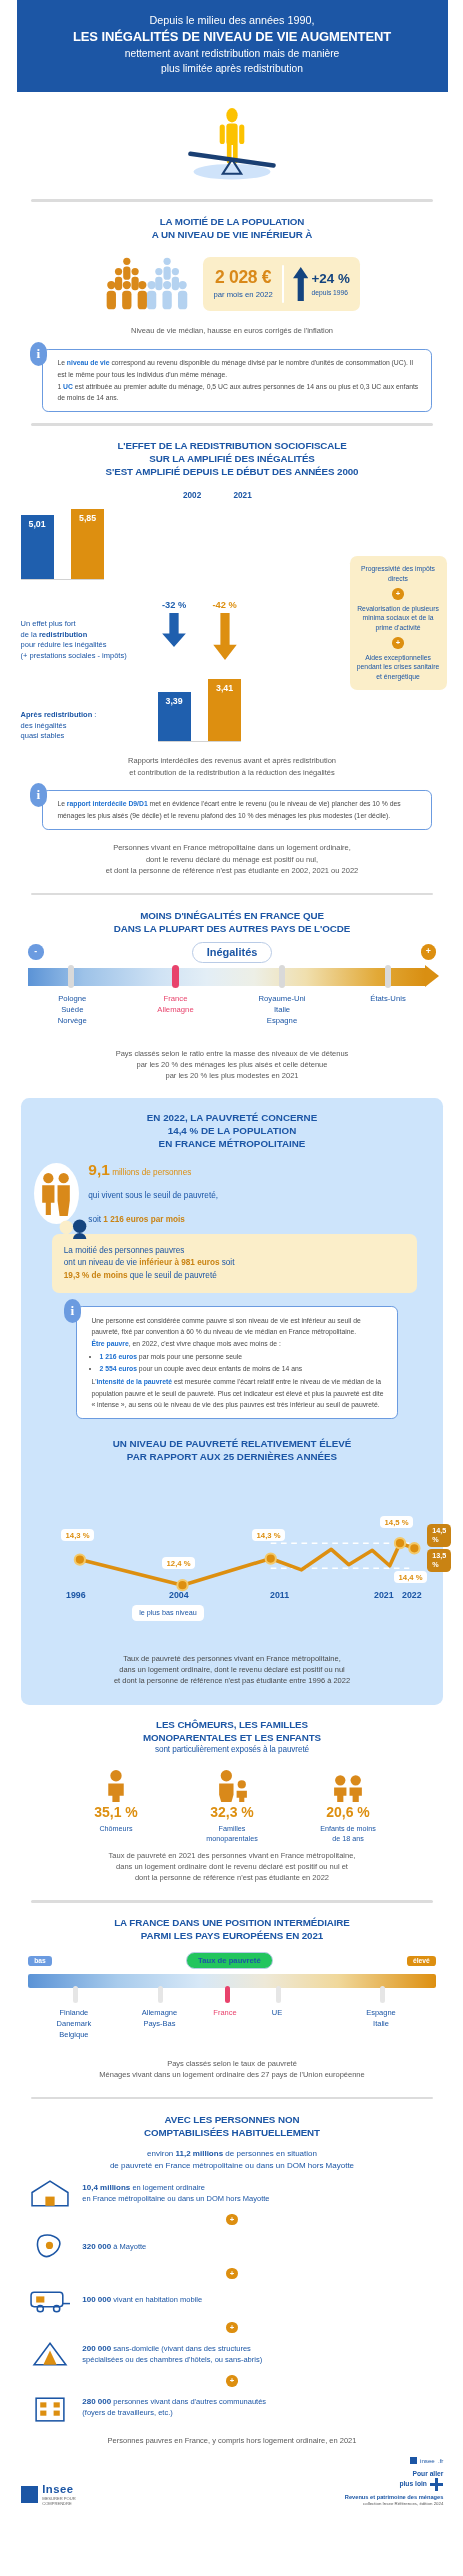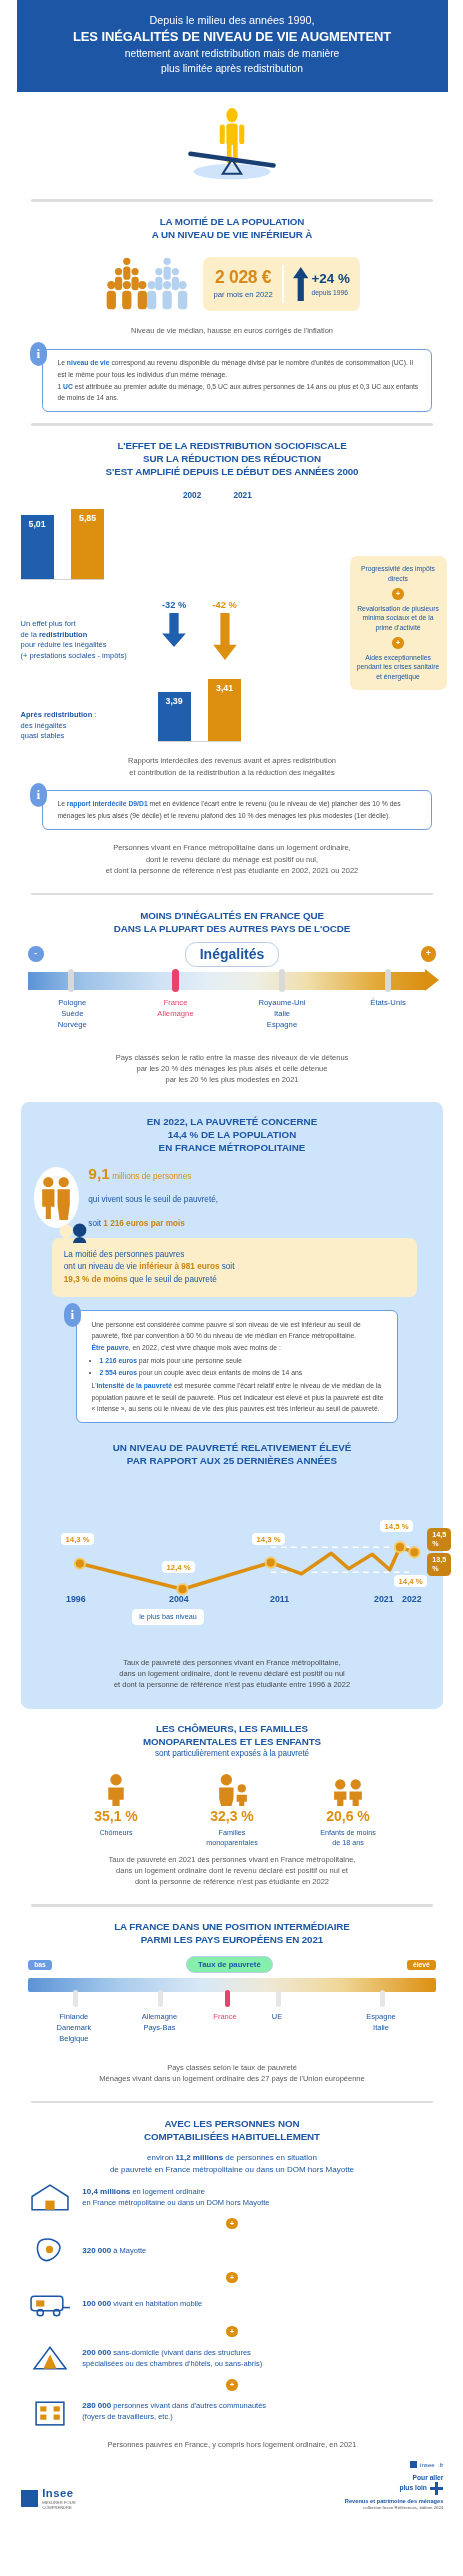--- a/index.html
+++ b/index.html
@@ -107,21 +107,21 @@
 
   
   .ocde { padding: 6.2px 28px 0; position:relative; }
   .badge-row { display:flex; align-items:center; justify-content:space-between; margin-bottom:5.2px;}
   .circ { width:15.5px;height:15.5px;border-radius:50%;color:#fff;font-weight:800;font-size:8.8px;
           text-align:center;line-height:15px; }
   .circ.minus { background:#6b9be0; }
   .circ.plus { background:#dd8f10; }
   .ineq-pill {
     border:1px solid #b9cbe6; border-radius:11.3px; padding:3.6px 13.4px;
-    color:#1c56a5; font-weight:700; font-size:14px; background:#fff;
+    color:#1c56a5; font-weight:700; font-size:11px; background:#fff;
   }
   .grad-bar-wrap { position:relative; height:17.5px; }
   .grad-bar {
     position:absolute; left:0; top:0; height:17.5px; width:397px;
     background: linear-gradient(90deg,#5b93d6 0%, #9dc2e8 14%, #cfe2f4 33%, #e3eef6 45%, #edefe6 57%, #f0dfae 70%, #e2a937 88%, #d98f12 100%);
   }
   .grad-tip {
     position:absolute; left:397px; top:-2.6px;
     width:0;height:0;border-top:11.3px solid transparent;border-bottom:11.3px solid transparent;
     border-left:14.4px solid #d98f12;
@@ -173,21 +173,21 @@
 
   
   .tri { display:flex; justify-content:center; gap:28px; margin-top:13.4px; }
   .tri-item { text-align:center; width:88px; }
   .tri-pct { color:#dd8f10; font-size:14px; font-weight:800; }
   .tri-cap { color:#1c56a5; font-size:7.2px; margin-top:4.1px; line-height:1.4; }
 
   
   .eurobar { margin: 9.3px 28px 0; position:relative; }
   .eb-head { display:flex; align-items:center; justify-content:space-between; margin-bottom:5.2px;}
-  .eb-pill { border:1px solid #b9cbe6; border-radius:11.3px; padding:3.1px 11.3px; background:#86efac;
+  .eb-pill { border:1px solid #b9cbe6; border-radius:11.3px; padding:3.1px 11.3px; background:#22c55e;
              color:#1c56a5; font-weight:700; font-size:7.7px; }
   .eb-tag { background:#6b9be0; color:#fff; border-radius:3.1px; padding:1.5px 6.2px; font-size:6.7px; font-weight:700;}
   .eb-tag.o { background:#dd8f10; }
   .eb-track { height:13.4px; border-radius:2.1px;
     background:linear-gradient(90deg,#5b93d6 0%, #a8cbec 22%, #d7e8f7 42%, #eee9d8 58%, #f0d89b 76%, #dd8f10 100%); }
   .eb-ticks { position:relative; height:13.4px; }
   .eb-tick { position:absolute; top:-2.1px; width:4.6px;height:17.5px;border-radius:2.6px;background:#e6e6e6; }
   .eb-tick.fr { background:#e8436c; }
   .eb-labels { position:relative; height:42px; margin-top:7.2px; }
   .eb-labels div { position:absolute; text-align:center; color:#1c56a5; font-size:7.5px; line-height:1.45; }
@@ -316,21 +316,21 @@
     <div class="note-box">
       <p><span>Le </span><b>niveau de vie</b><span> correspond au revenu disponible du ménage divisé par le nombre d'unités de consommation (UC). Il est le même pour tous les individus d'un même ménage.</span></p>
       <p><span>1 </span><b>UC</b><span> est attribuée au premier adulte du ménage, 0,5 UC aux autres personnes de 14 ans ou plus et 0,3 UC aux enfants de moins de 14 ans.</span></p>
     </div>
   </div>
 
   <div class="sep"></div>
 
   <div class="sec-title">
     <div>L'EFFET DE LA REDISTRIBUTION SOCIOFISCALE</div>
-    <div>SUR LA RÉDUCTION DES RÉDUCTION</div>
+    <div>SUR LA AMPLIFIÉ DES INÉGALITÉS</div>
     <div>S'EST AMPLIFIÉ DEPUIS LE DÉBUT DES ANNÉES 2000</div>
   </div>
 
   <div class="redis">
     <div class="redis-years" style="margin-top:8.2px">
       <span>2002</span>
       <span>2021</span>
     </div>
 
     <div class="redis-row" style="margin-top:9.3px">

